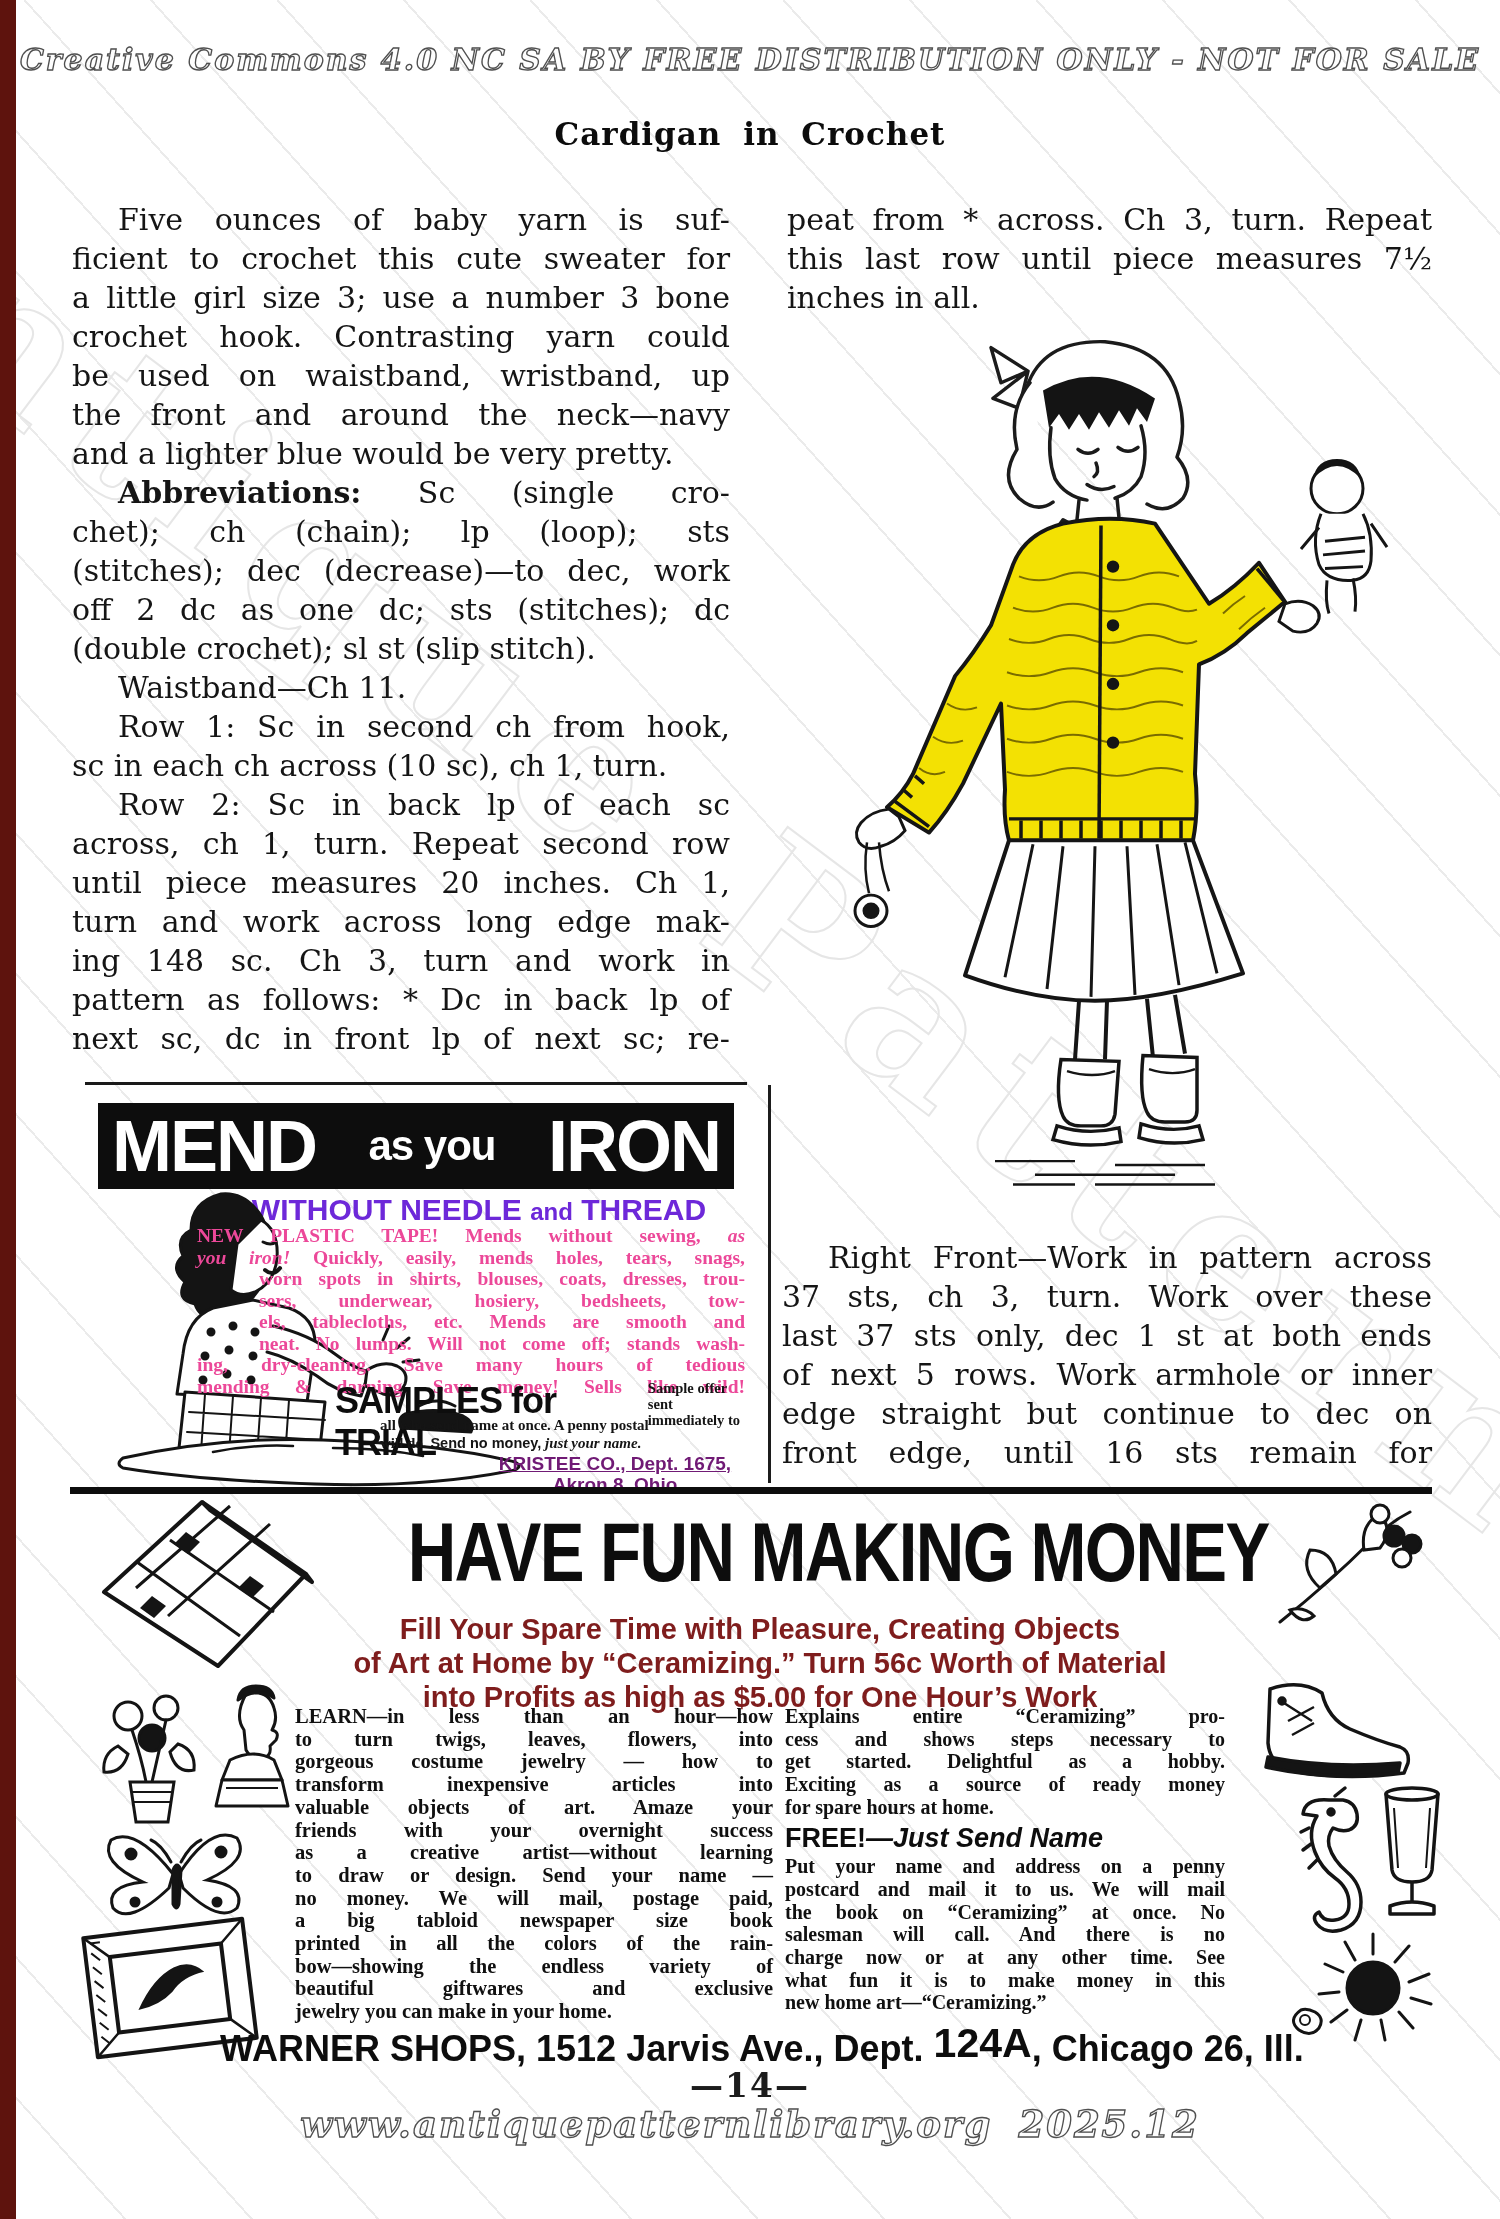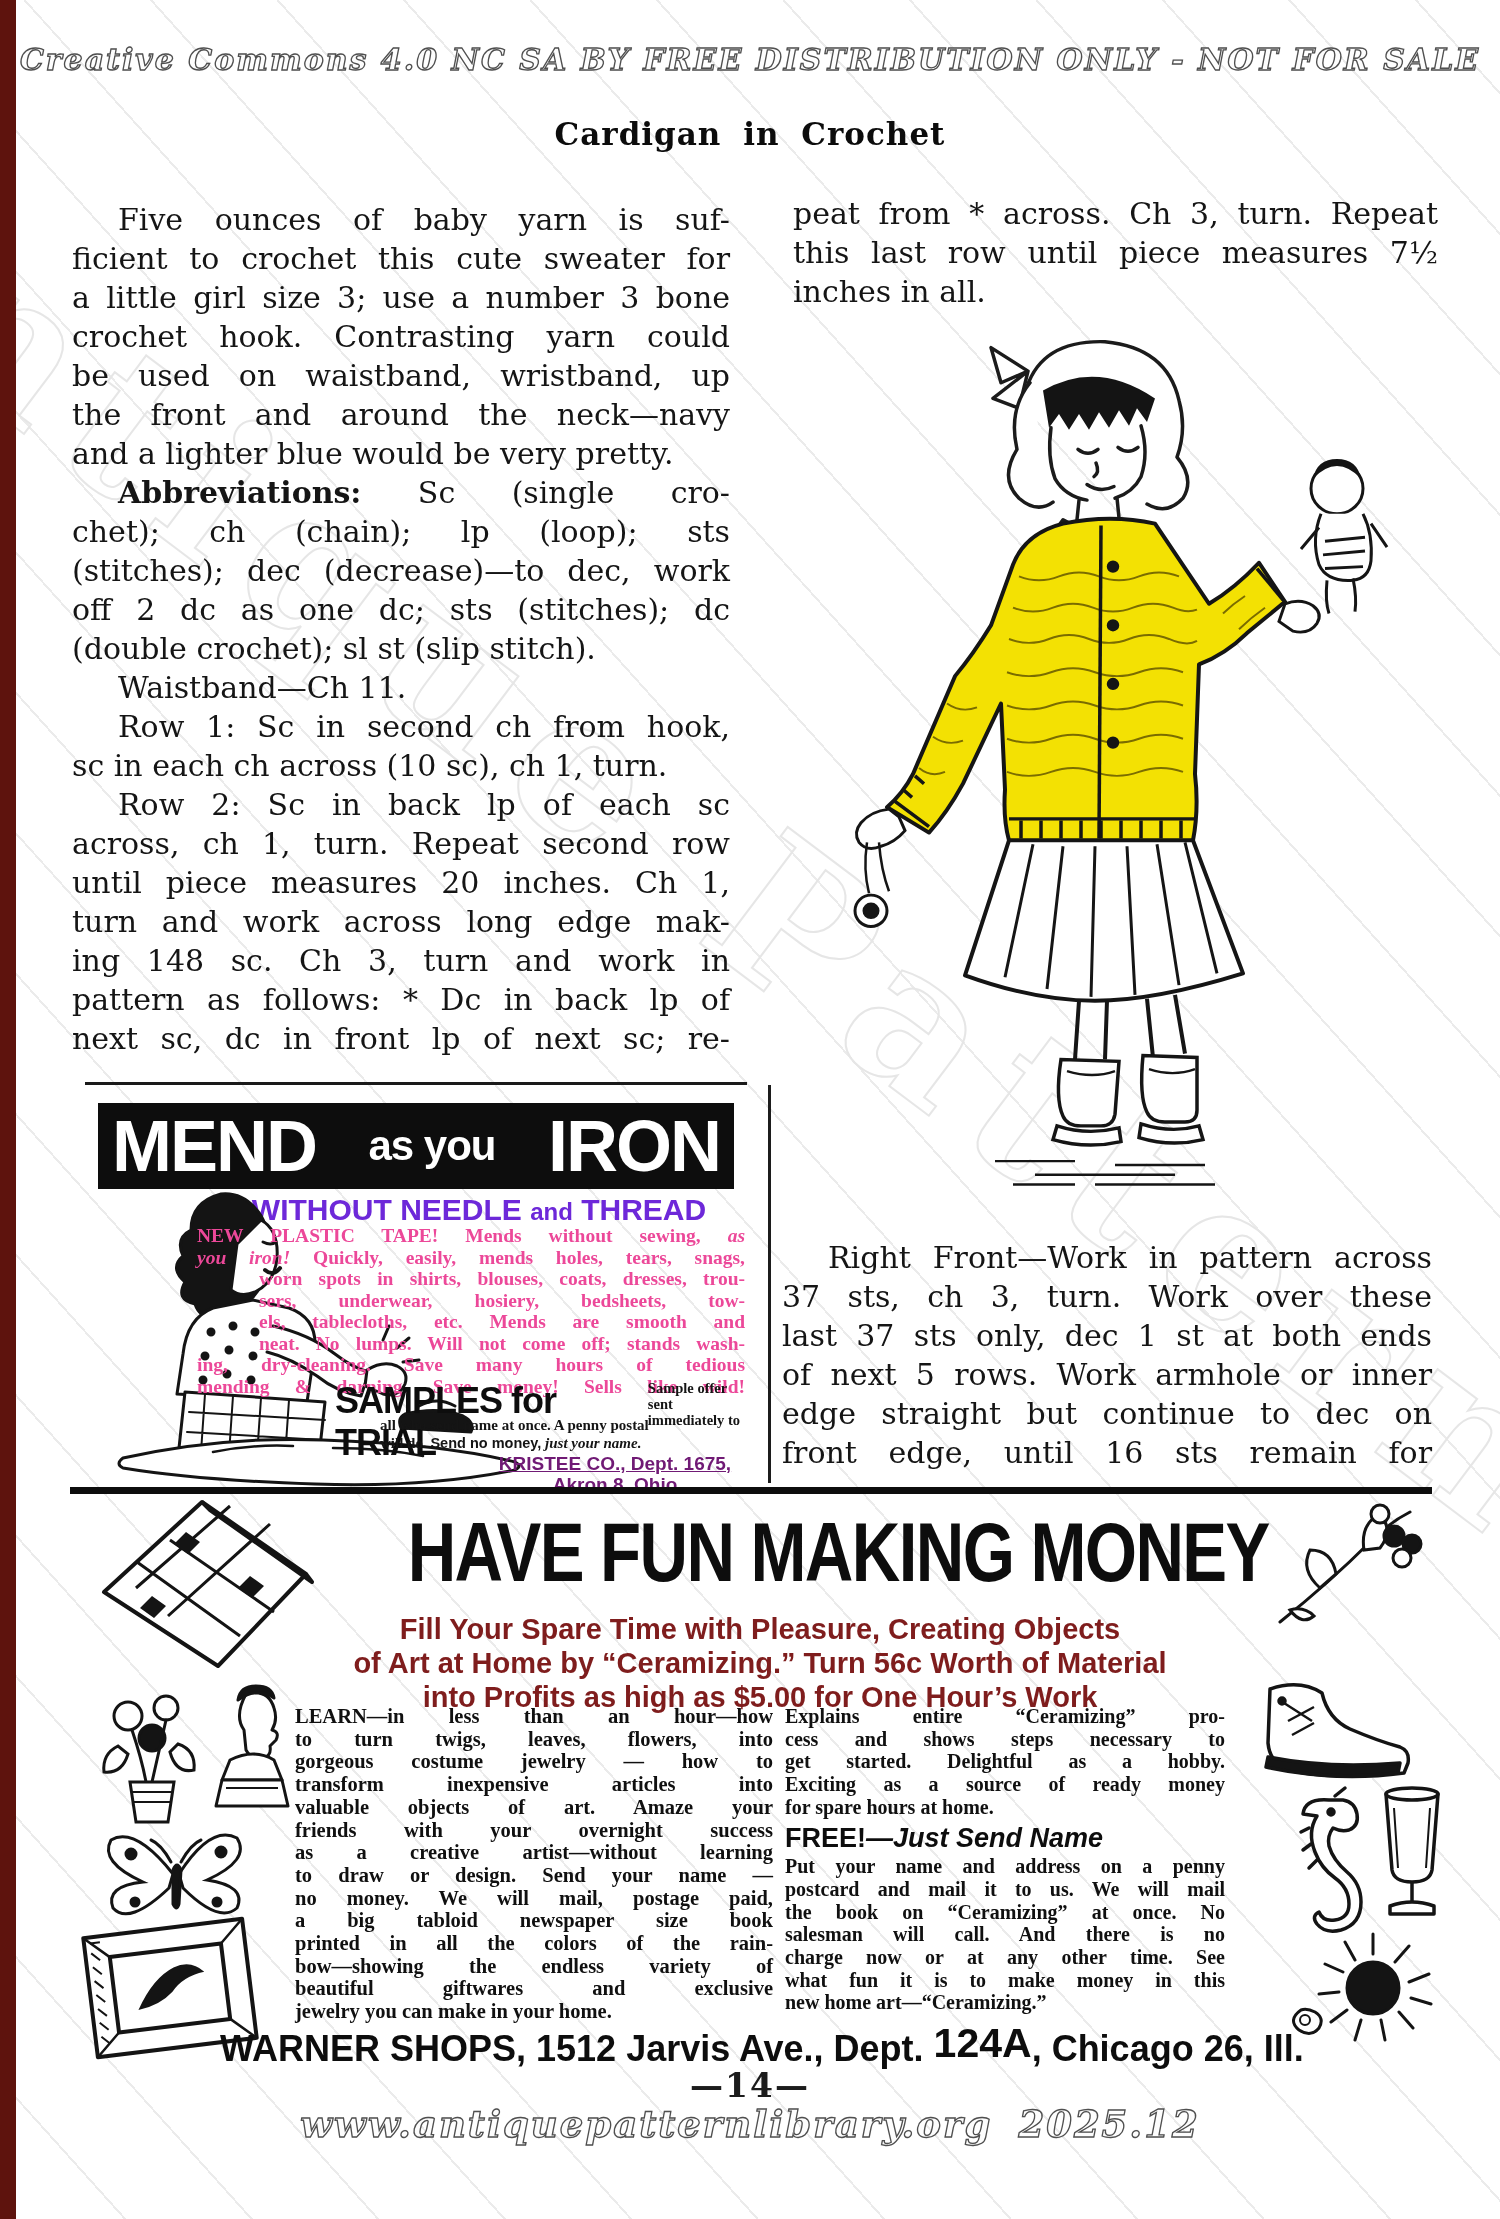--- a/index.html
+++ b/index.html
@@ -37,21 +37,21 @@
   }
 
   
   .tl { text-align:justify; text-align-last:justify; }
   .tl.last { text-align-last:left; }
   .tl.ind { text-indent:46px; }
   .article-col { font-size:30px; line-height:39px; }
   .article-col .lead { font-weight:bold; }
   .article-col .tail { font-style:normal; }
   .col-left  { left:72px;  top:200px; width:658px; }
-  .col-right-top    { left:787px; top:194px; width:645px;margin-left:6px; }
+  .col-right-top    { left:787px; top:200px; width:645px; }
   .col-right-bottom { left:782px; top:1238px; width:650px; }
 
   .girl-illo { left:795px; top:330px; width:640px; height:880px; }
 
   .divider-v { left:768px; top:1085px; width:3px; height:398px; background:#1c1c1c; }
 
   
   .mend-ad { left:85px; top:1082px; width:662px; height:405px; border-top:3px solid #1a1a1a;
              font-family:"Liberation Serif", serif; }
   .mend-banner {

